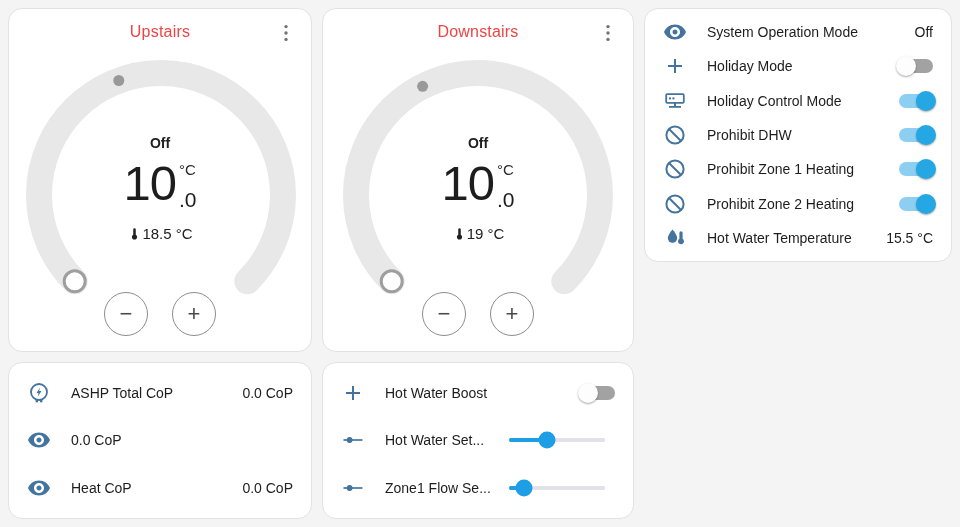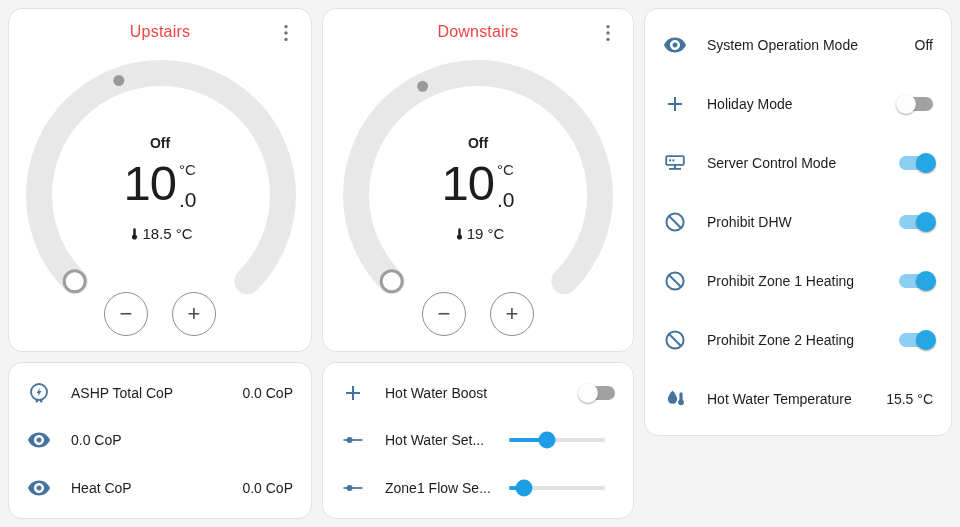--- a/index.html
+++ b/index.html
@@ -53,21 +53,21 @@
   }
   .round-btn {
     width:44px; height:44px; border-radius:50%;
     background:#ffffff; border:1px solid #8d8d8d;
     font-size:22px; color:#4a4a4a; line-height:1;
     display:flex; align-items:center; justify-content:center;
     cursor:pointer; font-family:"Liberation Sans",sans-serif; padding:0;
   }
   
   .panel { display:flex; flex-direction:column; justify-content:space-around; padding:6px 18px; }
-  .panel-right { grid-column:3; grid-row:1; height:428px; }
+  .panel-right { grid-column:3; grid-row:1; height:254px; }
   .prow { display:flex; align-items:center; }
   .prow .row-icon { width:24px; height:24px; flex:0 0 24px; color:#44739e; margin-right:20px; }
   .prow .row-label { flex:1; font-size:14px; color:#1d1d1d; white-space:nowrap; overflow:hidden; }
   .prow .row-value { font-size:14px; color:#212121; text-align:right; white-space:nowrap; }
   
   .toggle { width:34px; height:14px; border-radius:7px; position:relative; cursor:pointer; flex:0 0 34px; }
   .toggle.on  { background:#8ccff3; }
   .toggle.off { background:#a2a2a2; }
   .toggle .knob {
     position:absolute; top:50%; transform:translateY(-50%);
@@ -230,21 +230,21 @@
       <span class="row-label">Holiday Mode</span>
       <span class="toggle off">
           <span class="knob"></span>
         </span>
     </div>
 
     <div class="prow">
       <svg class="row-icon" viewBox="0 0 24 24" fill="currentColor">
           <use href="#i-server"></use>
         </svg>
-      <span class="row-label">Server Control Mode</span>
+      <span class="row-label">Holiday Control Mode</span>
       <span class="toggle on">
           <span class="knob"></span>
         </span>
     </div>
 
     <div class="prow">
       <svg class="row-icon" viewBox="0 0 24 24" fill="currentColor">
           <use href="#i-prohibit"></use>
         </svg>
       <span class="row-label">Prohibit DHW</span>

